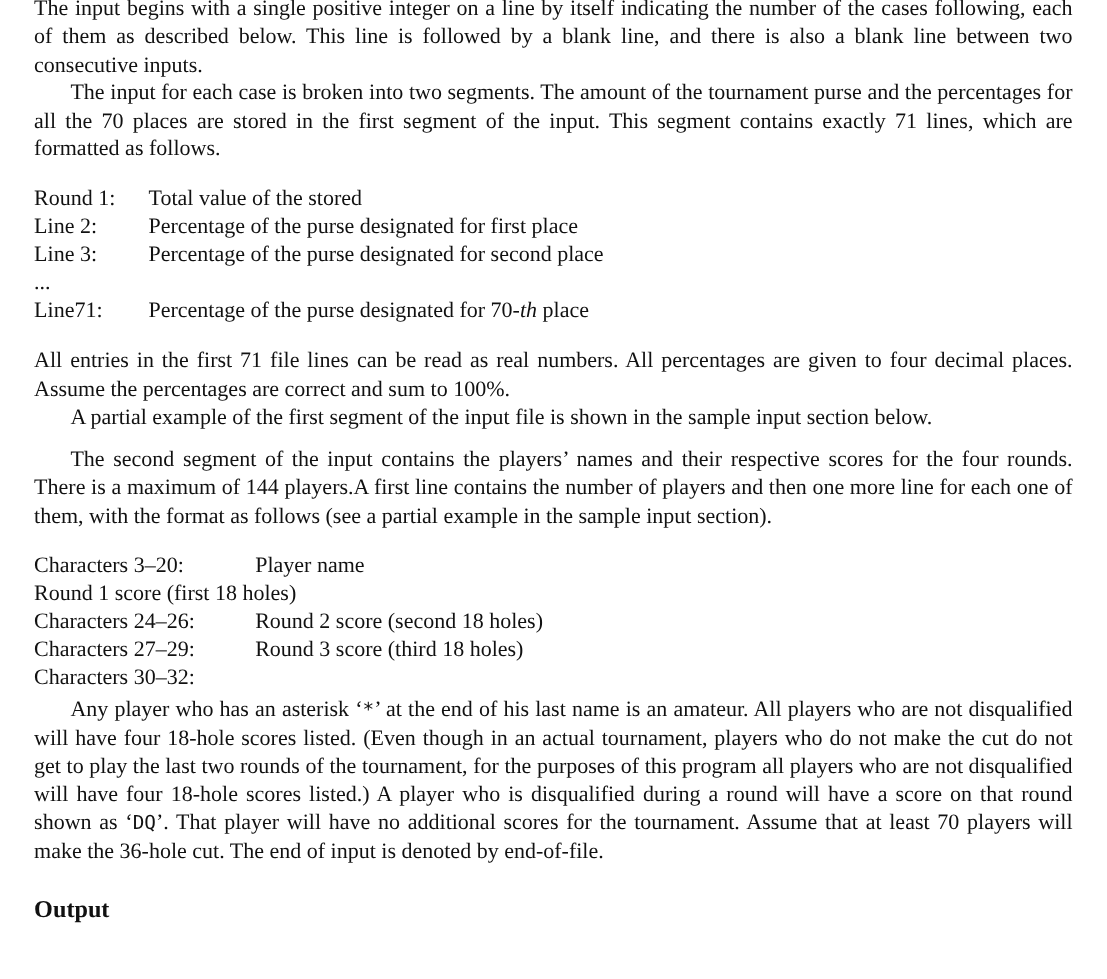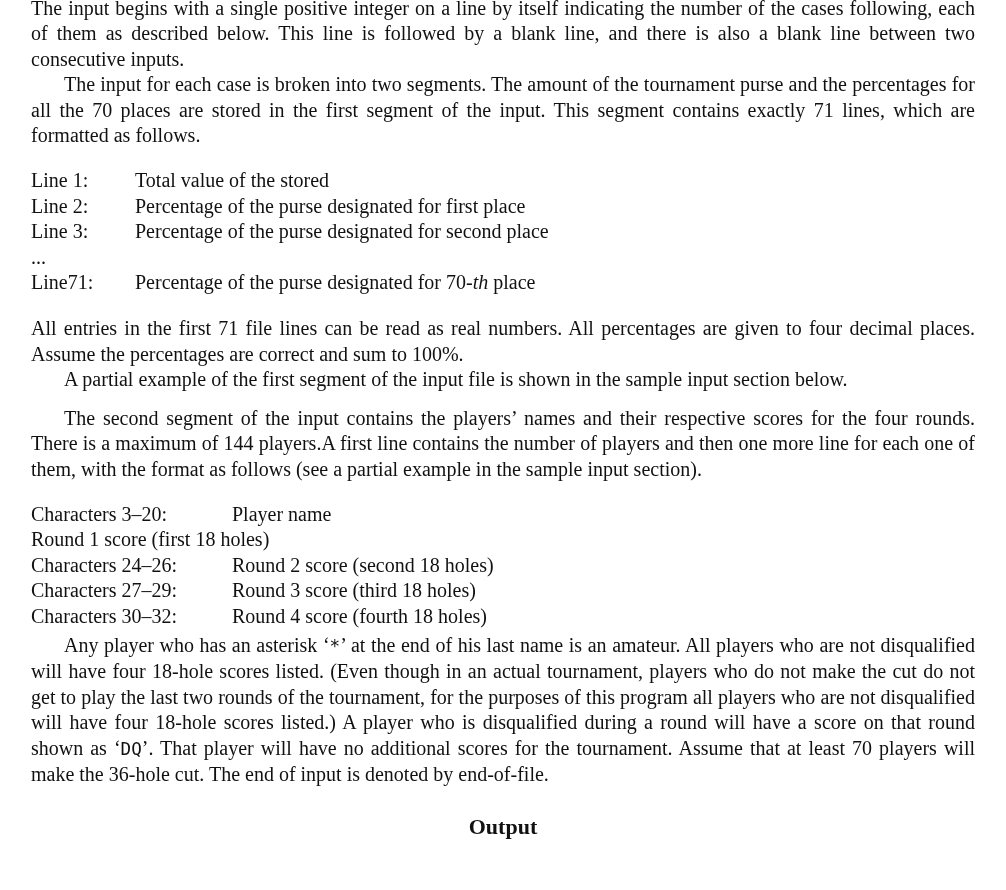--- a/index.html
+++ b/index.html
@@ -49,35 +49,35 @@
     font-family: "DejaVu Sans Mono", monospace;
     font-size: 0.88em;
   }
   .em { font-style: italic; }
 
   .section-heading {
     margin-top: 27px;
     font-weight: bold;
     font-size: 22px;
     line-height: 26px;
-    text-align: center;
+    text-align: left;
   }
 </style>
 </head>
 <body>
 
 <div class="page">
 
   <p>The input begins with a single positive integer on a line by itself indicating the number of the cases following, each of them as described below. This line is followed by a blank line, and there is also a blank line between two consecutive inputs.</p>
 
   <p class="indent">The input for each case is broken into two segments. The amount of the tournament purse and the percentages for all the 70 places are stored in the first segment of the input. This segment contains exactly 71 lines, which are formatted as follows.</p>
 
   <div class="def-list">
     <div class="def-row">
-      <span class="def-label-narrow">Line 1:</span>
+      <span class="def-label-narrow">Round 1:</span>
       <span class="def-desc">Total value of the stored</span>
     </div>
     <div class="def-row">
       <span class="def-label-narrow">Line 2:</span>
       <span class="def-desc">Percentage of the purse designated for first place</span>
     </div>
     <div class="def-row">
       <span class="def-label-narrow">Line 3:</span>
       <span class="def-desc">Percentage of the purse designated for second place</span>
     </div>
@@ -108,21 +108,20 @@
     <div class="def-row">
       <span class="def-label-wide">Characters 24–26:</span>
       <span class="def-desc">Round 2 score (second 18 holes)</span>
     </div>
     <div class="def-row">
       <span class="def-label-wide">Characters 27–29:</span>
       <span class="def-desc">Round 3 score (third 18 holes)</span>
     </div>
     <div class="def-row">
       <span class="def-label-wide">Characters 30–32:</span>
-      <span class="def-desc">Round 4 score (fourth 18 holes)</span>
     </div>
   </div>
 
   <p class="indent sp-amateur"><span>Any player who has an asterisk ‘</span><span class="mono">*</span><span>’ at the end of his last name is an amateur. All players who are not disqualified will have four 18-hole scores listed. (Even though in an actual tournament, players who do not make the cut do not get to play the last two rounds of the tournament, for the purposes of this program all players who are not disqualified will have four 18-hole scores listed.) A player who is disqualified during a round will have a score on that round shown as ‘</span><span class="mono">DQ</span><span>’. That player will have no additional scores for the tournament. Assume that at least 70 players will make the 36-hole cut. The end of input is denoted by end-of-file.</span></p>
 
   <div class="section-heading">Output</div>
 
 </div>
 
 </body></html>

